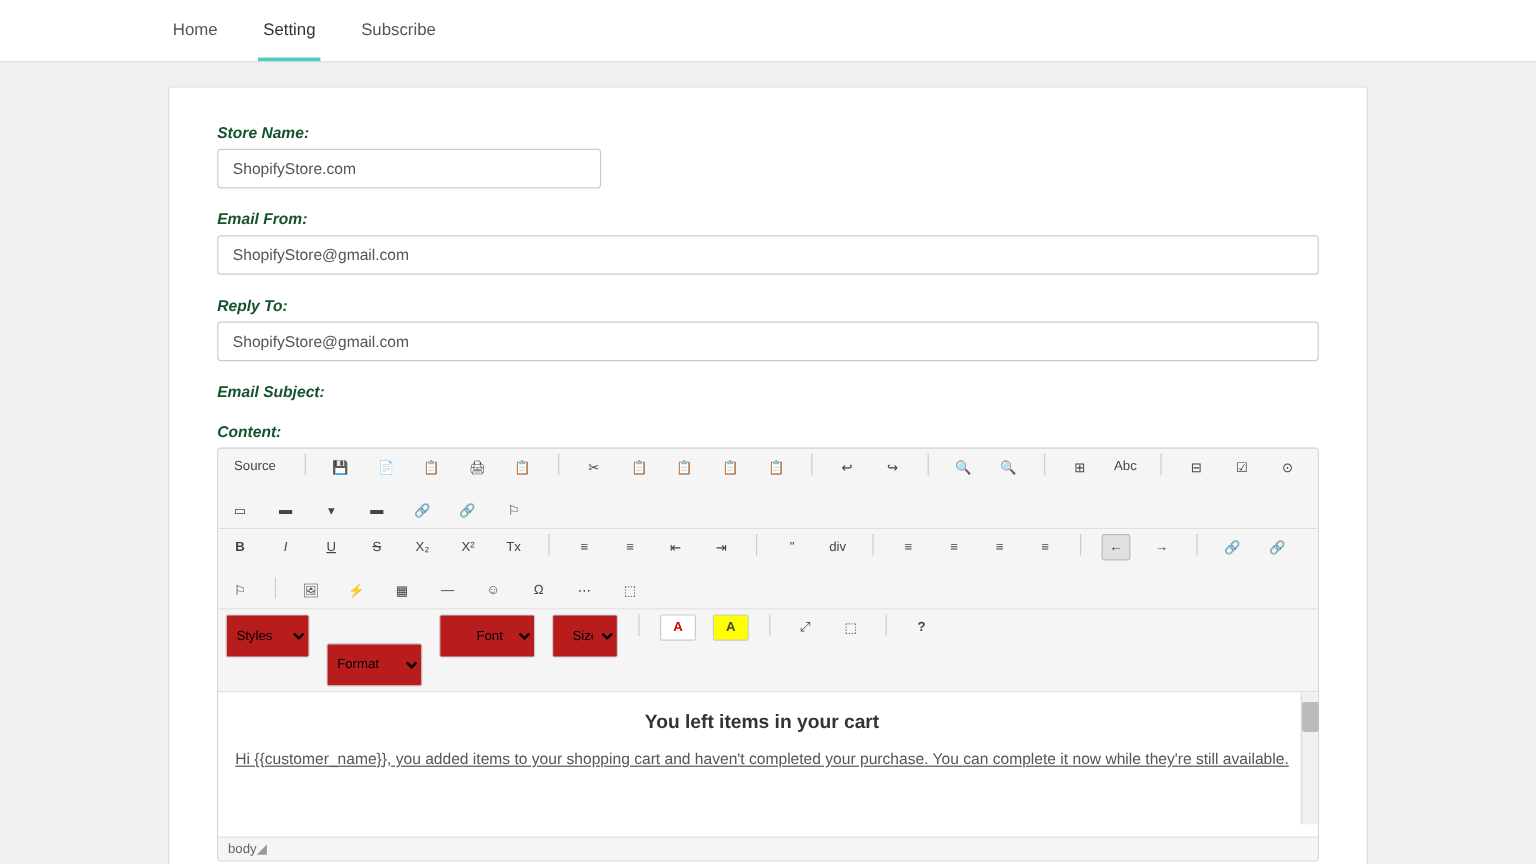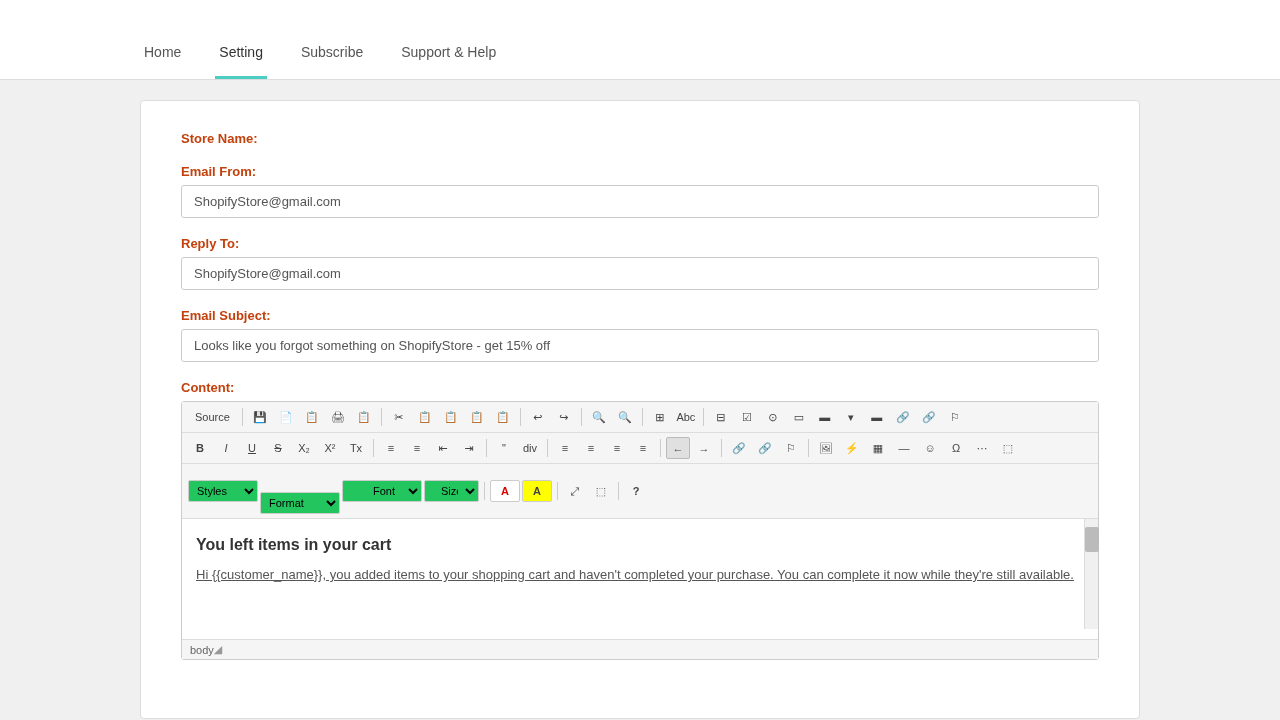--- a/index.html
+++ b/index.html
@@ -16,21 +16,20 @@
       gap: 30px;
       border-bottom: 1px solid #ddd;
     }
     .nav-item {
       padding: 16px 4px;
       cursor: pointer;
       color: #555;
       font-size: 14px;
       border-bottom: 3px solid transparent;
       text-decoration: none;
-      margin-top: 28px;
     }
     .nav-item.active {
       color: #333;
       border-bottom: 3px solid #4ecdc4;
       font-weight: normal;
     }
     .main-container {
       max-width: 1000px;
       margin: 20px auto;
       background: #fff;
@@ -49,21 +48,22 @@
       border-bottom: 1px solid #ddd;
     }
     .form-group {
       margin-bottom: 18px;
     }
     .form-label {
       display: block;
       font-weight: bold;
       margin-bottom: 6px;
       font-size: 13px;
-      color: #c2410c;
+      color: #14532d;
+      font-style: italic;
     }
     .form-input {
       width: 100%;
       padding: 8px 12px;
       border: 1px solid #ccc;
       border-radius: 3px;
       font-size: 13px;
       color: #555;
       outline: none;
     }
@@ -73,22 +73,22 @@
     .editor-container {
       border: 1px solid #ccc;
       border-radius: 3px;
     }
     .toolbar-row {
       background: #f5f5f5;
       border-bottom: 1px solid #ddd;
       padding: 4px 6px;
       display: flex;
       flex-wrap: wrap;
-      gap: 2px;
-      align-items: center;
+      gap: 14px;
+      align-items: flex-start;
     }
     .toolbar-btn {
       display: inline-flex;
       align-items: center;
       justify-content: center;
       width: 24px;
       height: 22px;
       border: 1px solid transparent;
       background: transparent;
       cursor: pointer;
@@ -101,36 +101,37 @@
       background: #e0e0e0;
       border-color: #bbb;
     }
     .toolbar-separator {
       width: 1px;
       height: 18px;
       background: #ccc;
       margin: 0 3px;
     }
     .toolbar-select {
-      height: 22px;
+      height: 36px;
       border: 1px solid #ccc;
-      background: #22c55e;
+      background: #b91c1c;
       font-size: 11px;
       cursor: pointer;
       border-radius: 2px;
       padding: 0 4px;
     }
     .editor-content {
       min-height: 120px;
       padding: 14px;
       font-size: 13px;
       line-height: 1.5;
       overflow-y: auto;
       position: relative;
       background: #fff;
+      text-align: center;
     }
     .editor-content-title {
       font-size: 16px;
       font-weight: bold;
       margin-bottom: 8px;
     }
     .editor-content-body {
       font-size: 13px;
       color: #555;
       text-decoration: underline;
@@ -160,42 +161,41 @@
       color: #444;
     }
   </style>
 </head>
 <body>
 
 <nav class="nav-bar">
   <a class="nav-item">Home</a>
   <a class="nav-item active">Setting</a>
   <a class="nav-item">Subscribe</a>
-  <a class="nav-item">Support &amp; Help</a>
 </nav>
 
 <div class="main-container">
 
   <div class="form-group">
     <label class="form-label">Store Name:</label>
+    <input class="form-input store-name-input" type="text" value="ShopifyStore.com" style="">
   </div>
 
   <div class="form-group">
     <label class="form-label">Email From:</label>
     <input class="form-input" type="text" value="ShopifyStore@gmail.com" style="">
   </div>
 
   <div class="form-group">
     <label class="form-label">Reply To:</label>
     <input class="form-input" type="text" value="ShopifyStore@gmail.com" style="">
   </div>
 
   <div class="form-group">
     <label class="form-label">Email Subject:</label>
-    <input class="form-input" type="text" value="Looks like you forgot something on ShopifyStore - get 15% off" style="">
   </div>
 
   <div class="form-group">
     <label class="form-label">Content:</label>
 
     <div class="editor-container">
 
       <div class="toolbar-row">
         <button class="toolbar-btn" style="width:auto;padding:0 6px;font-size:11px;">Source</button>
         <div class="toolbar-separator"></div>

